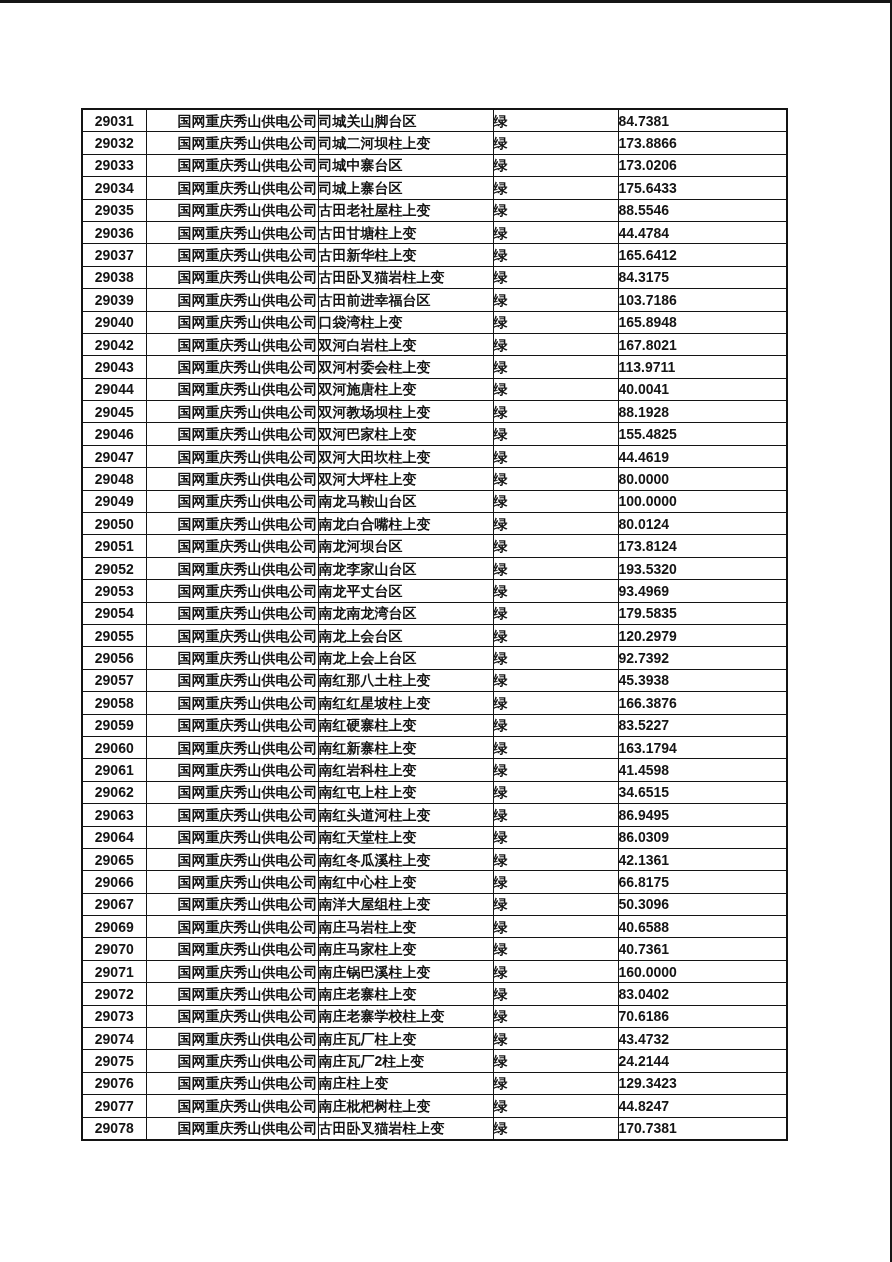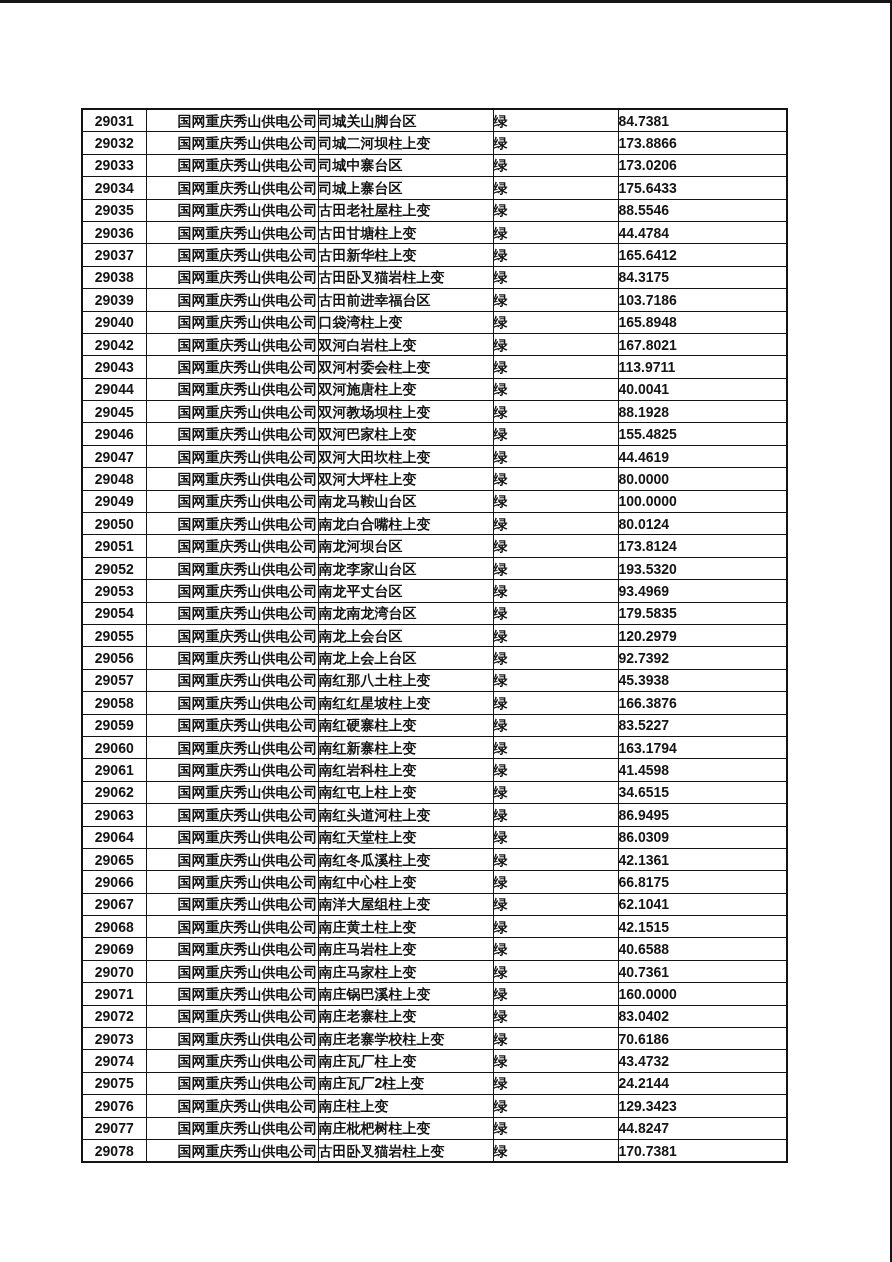--- a/index.html
+++ b/index.html
@@ -316,28 +316,21 @@
         <td class="col-1">国网重庆秀山供电公司</td>
         <td class="col-2">南红中心柱上变</td>
         <td class="col-3">绿</td>
         <td class="col-4">66.8175</td>
       </tr>
       <tr>
         <td class="col-0">29067</td>
         <td class="col-1">国网重庆秀山供电公司</td>
         <td class="col-2">南洋大屋组柱上变</td>
         <td class="col-3">绿</td>
-        <td class="col-4">62.1041</td>
-      </tr>
-      <tr>
-        <td class="col-0">29068</td>
-        <td class="col-1">国网重庆秀山供电公司</td>
-        <td class="col-2">南庄黄土柱上变</td>
-        <td class="col-3">绿</td>
-        <td class="col-4">42.1515</td>
+        <td class="col-4">50.3096</td>
       </tr>
       <tr>
         <td class="col-0">29069</td>
         <td class="col-1">国网重庆秀山供电公司</td>
         <td class="col-2">南庄马岩柱上变</td>
         <td class="col-3">绿</td>
         <td class="col-4">40.6588</td>
       </tr>
       <tr>
         <td class="col-0">29070</td>

